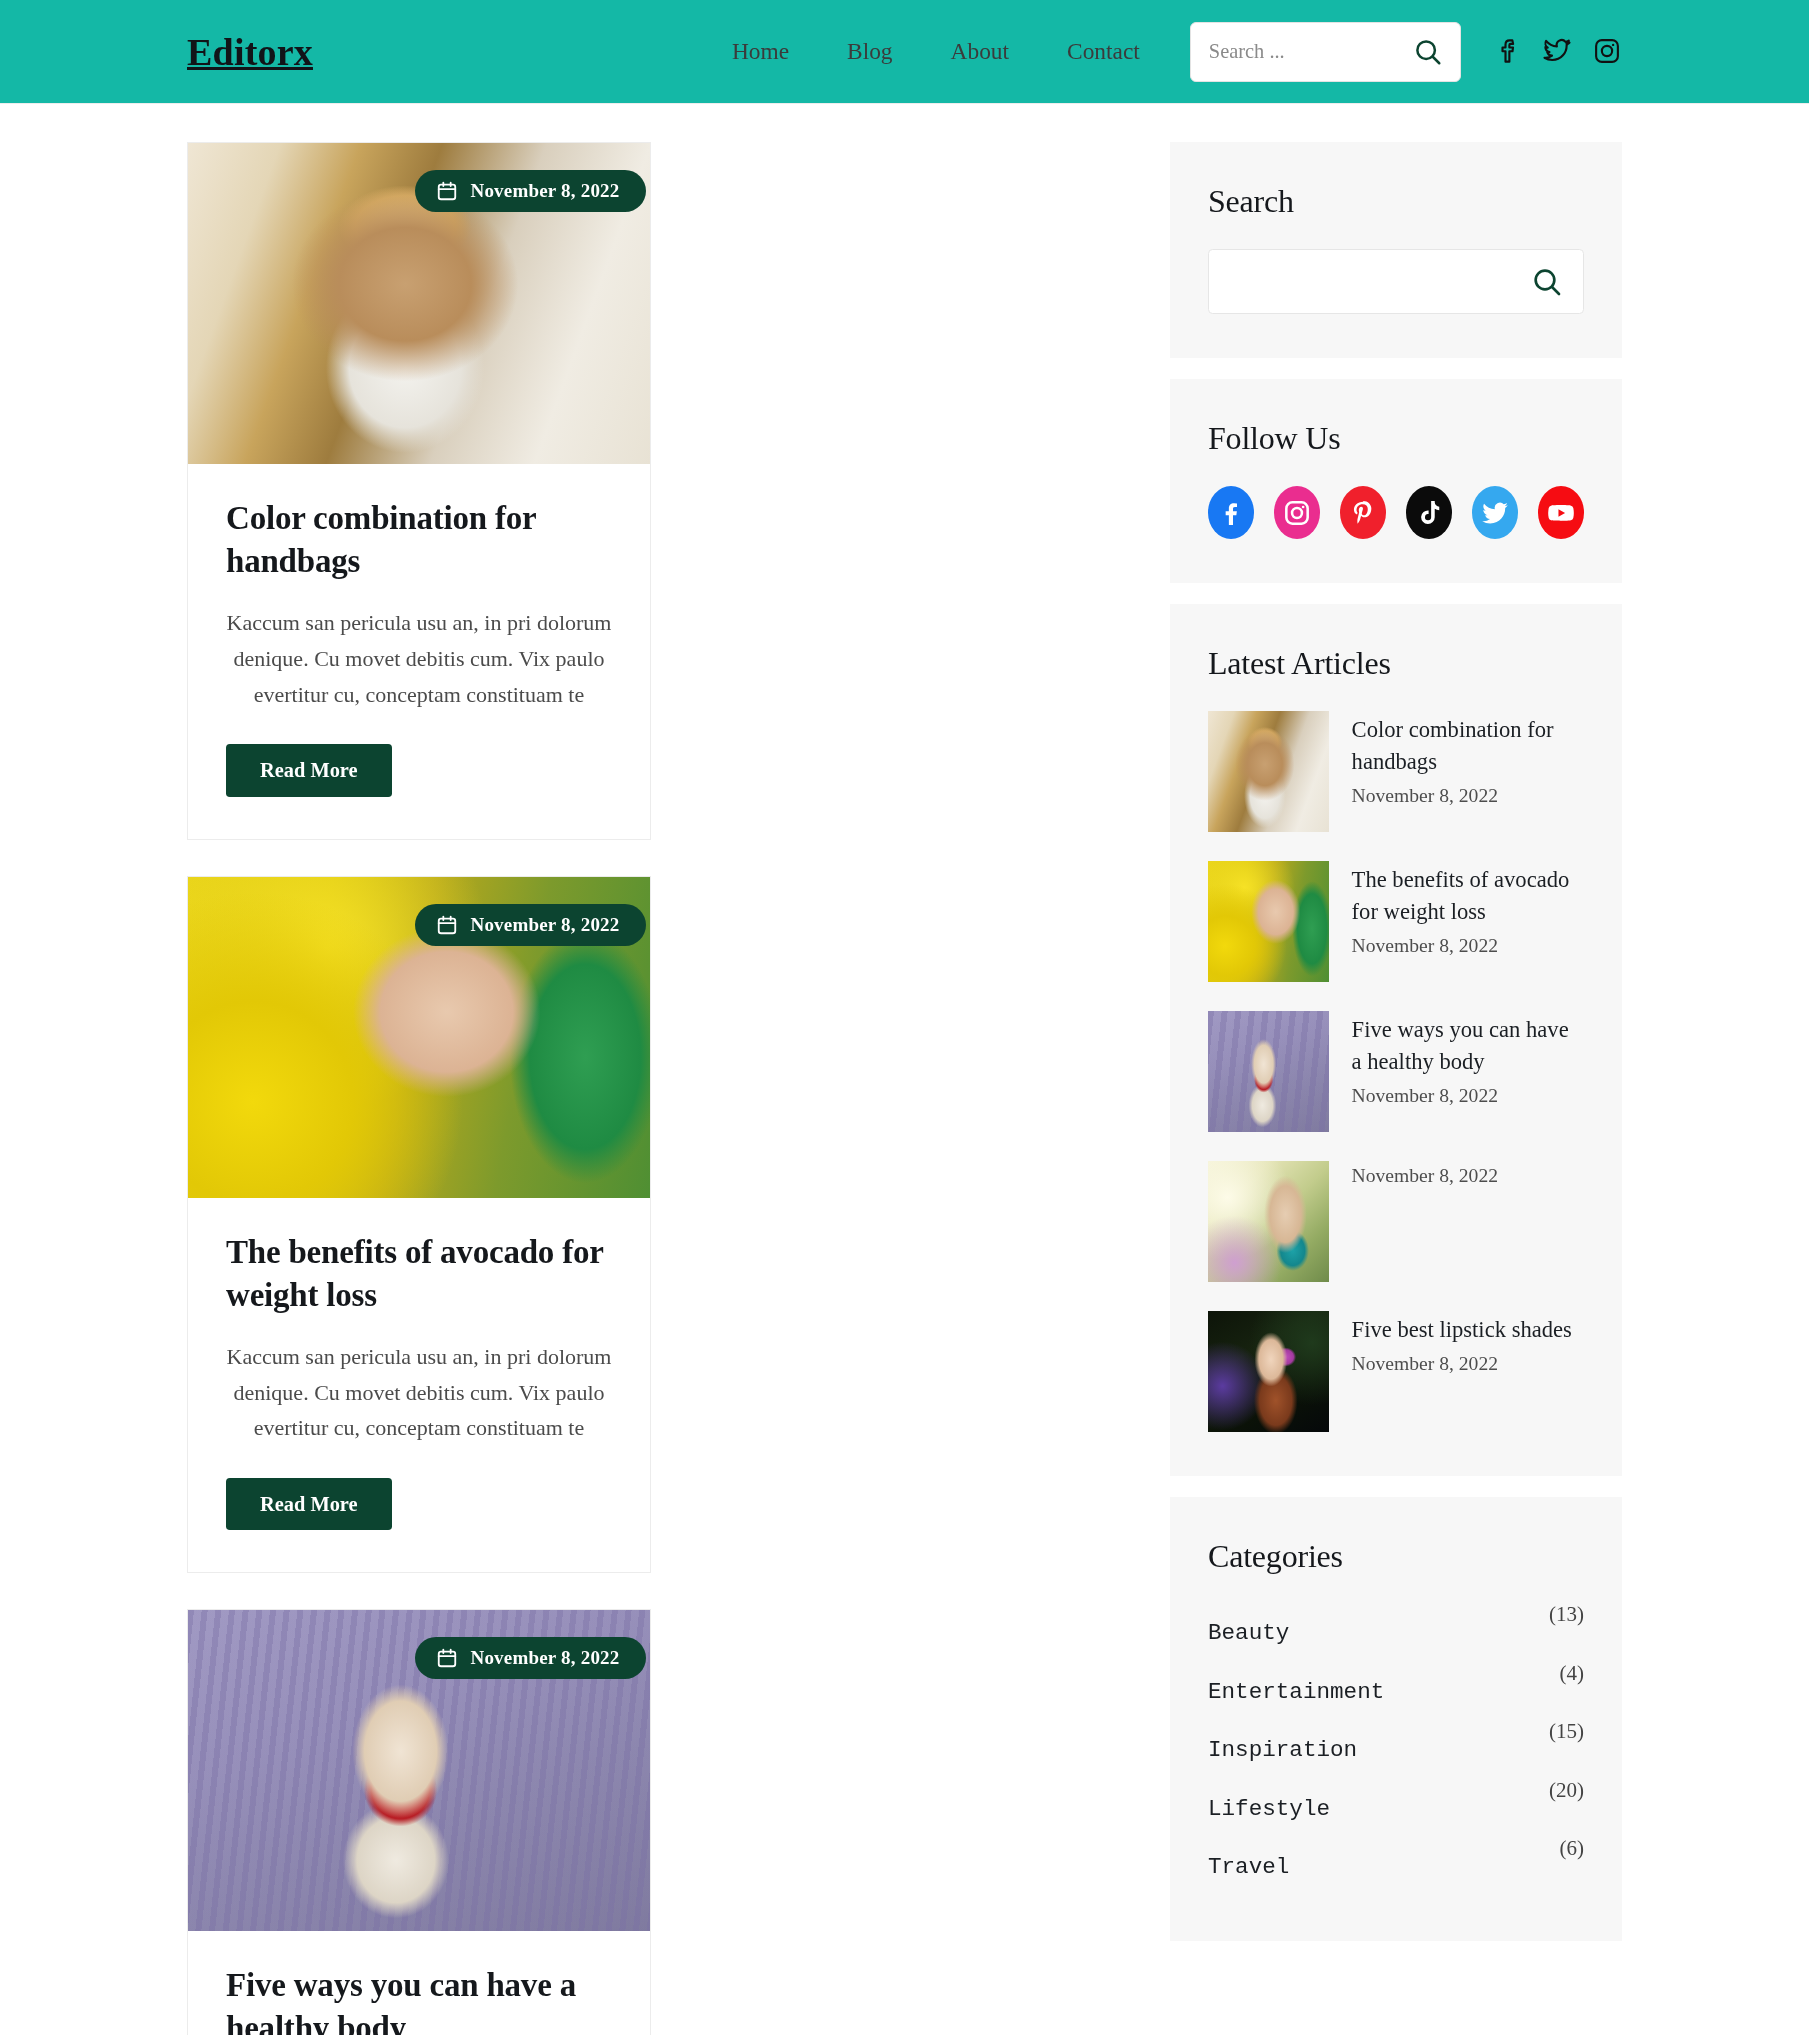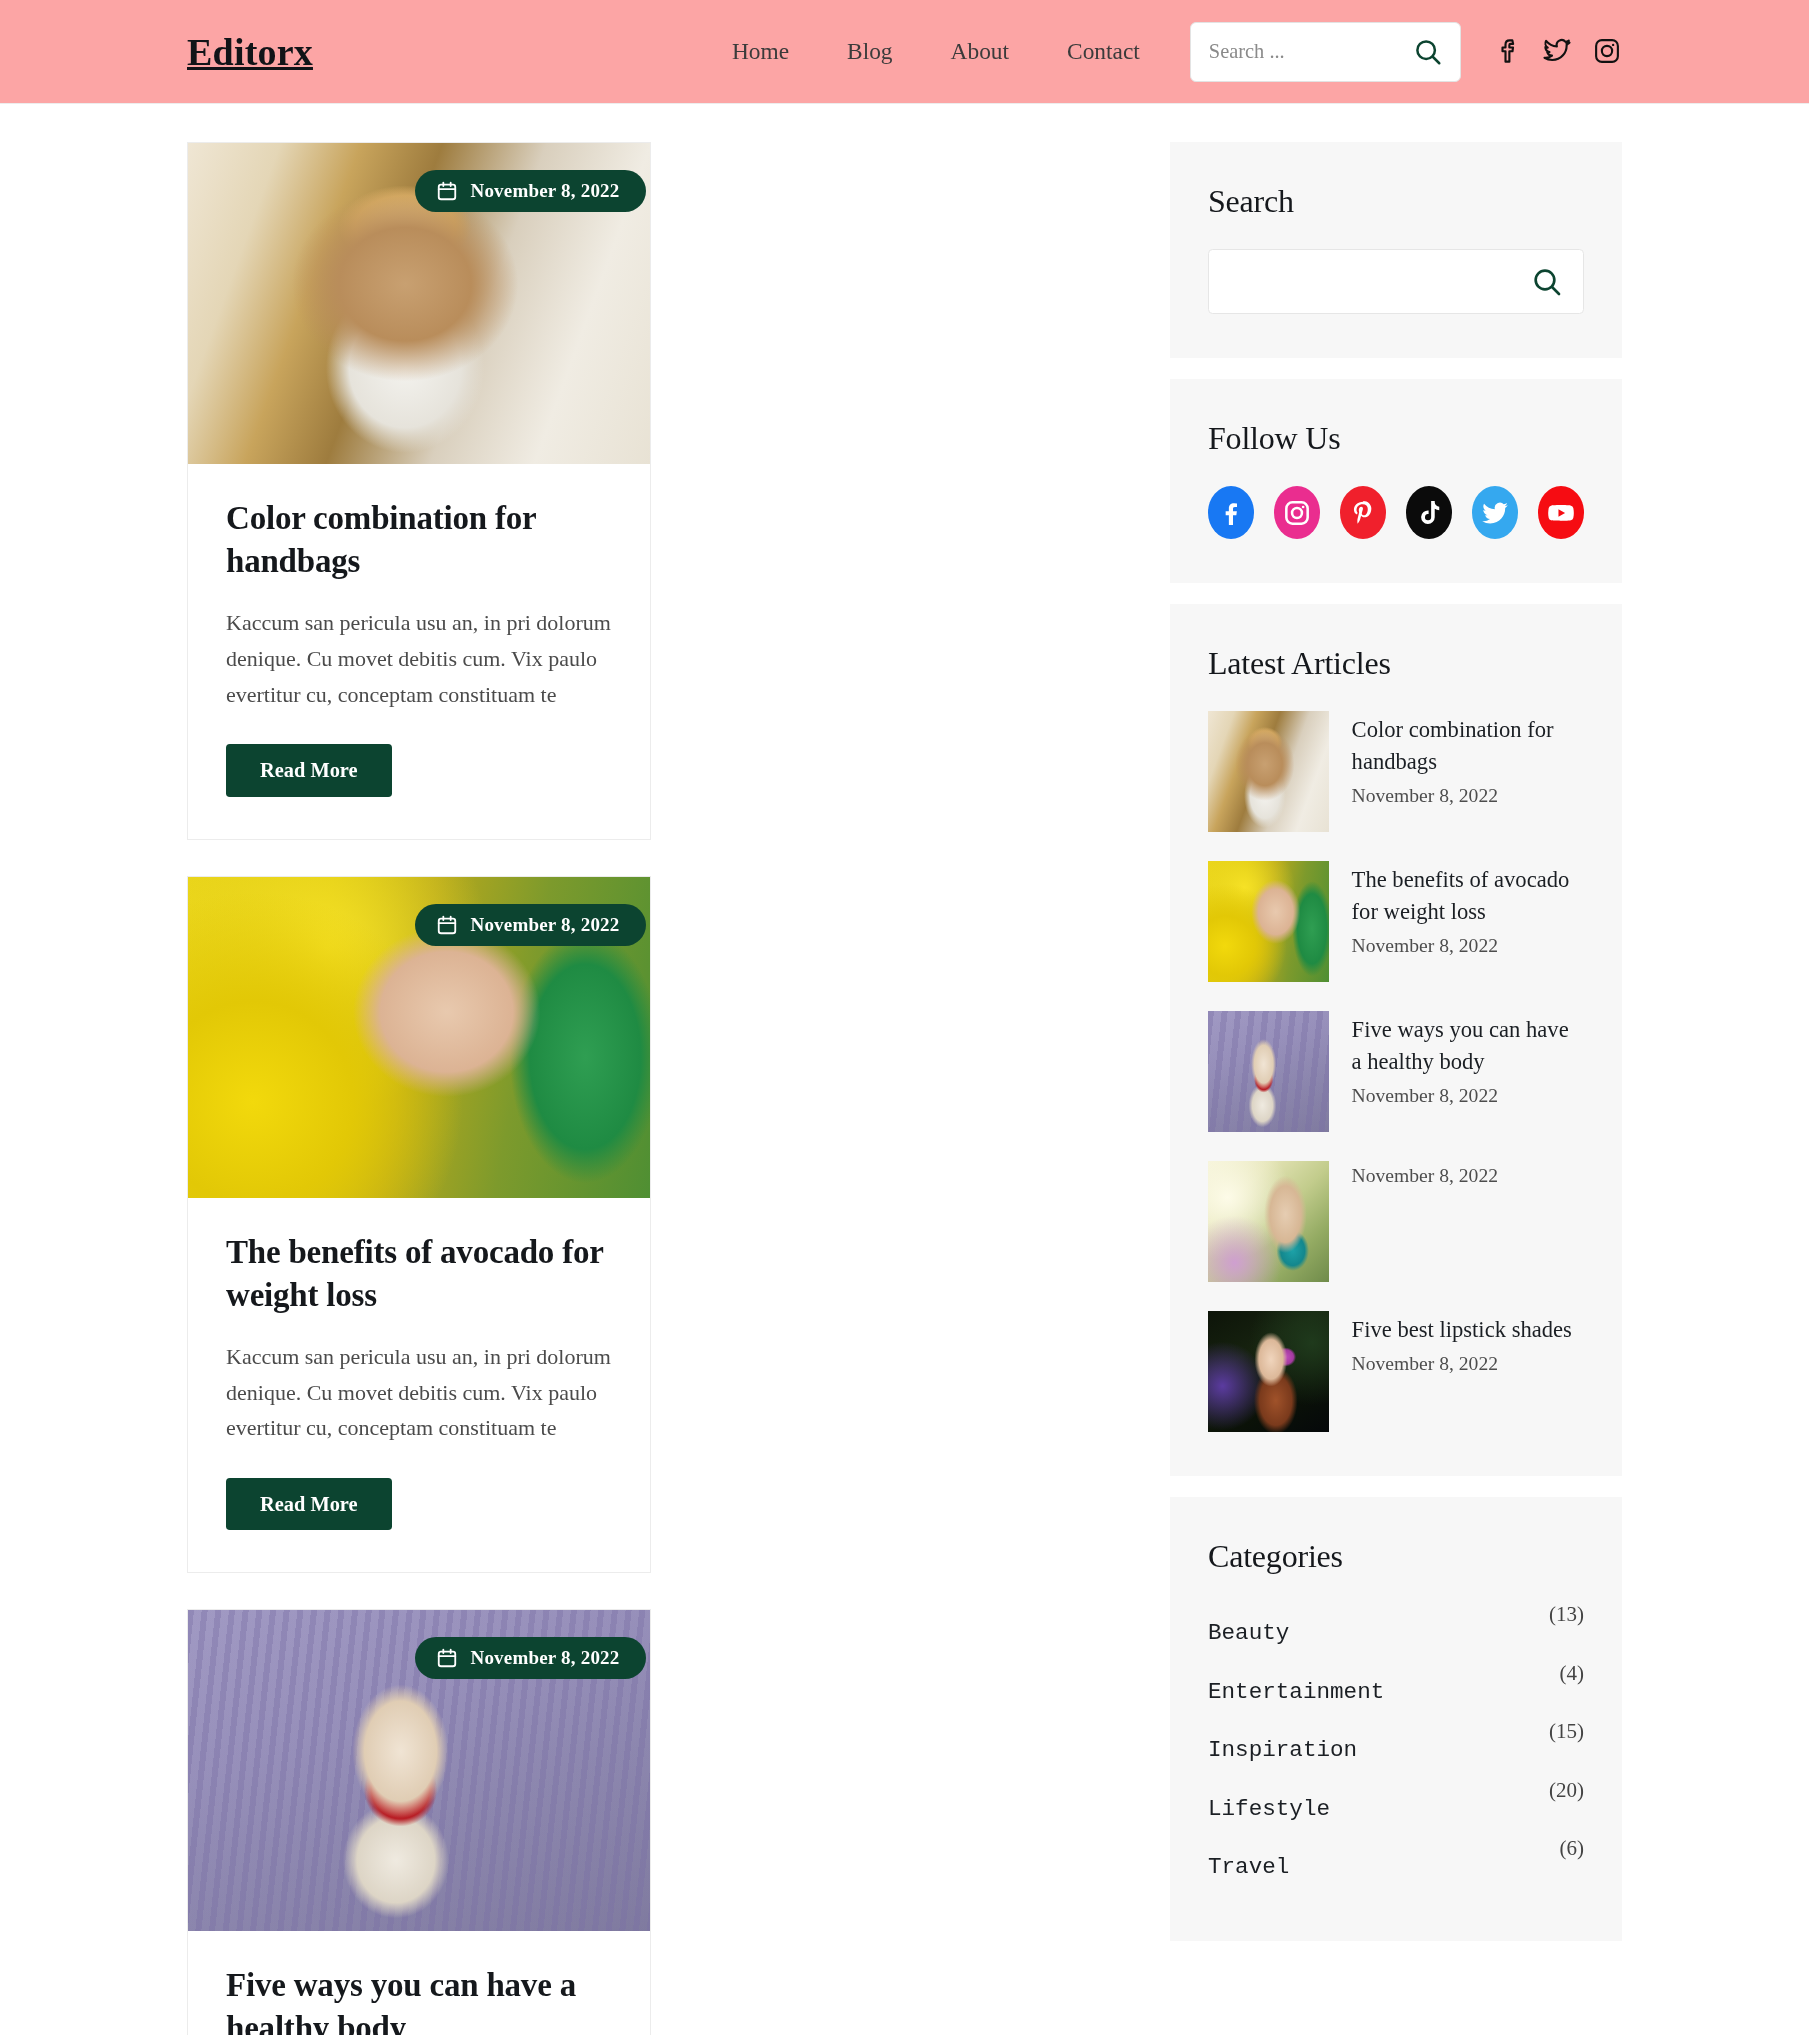--- a/index.html
+++ b/index.html
@@ -8,21 +8,21 @@
   body {
     background: #ffffff;
     font-family: "Liberation Serif", "DejaVu Serif", serif;
     color: #2b2b2b;
     overflow: hidden;
   }
 
   
   .site-header {
     height: 104px;
-    background: #fca5a5;
+    background: #14b8a6;
     border-bottom: 1.5px solid #ededed;
     display: flex;
     align-items: center;
     padding: 0 187px;
   }
   .brand {
     font-size: 38px;
     font-weight: 700;
     letter-spacing: 0.2px;
     color: #111418;
@@ -121,20 +121,21 @@
     line-height: 1.30;
     color: #15181c;
     margin-bottom: 22.6px;
     letter-spacing: -0.2px;
   }
   .card-excerpt {
     font-size: 22px;
     line-height: 1.62;
     color: #4b4b4b;
     margin-bottom: 32px;
+    text-align: center;
   }
   .read-more {
     display: inline-block;
     background: #0c4430;
     color: #ffffff;
     font-size: 20.4px;
     font-weight: 700;
     padding: 16px 34px;
     border-radius: 3.8px;
     border: 0;

